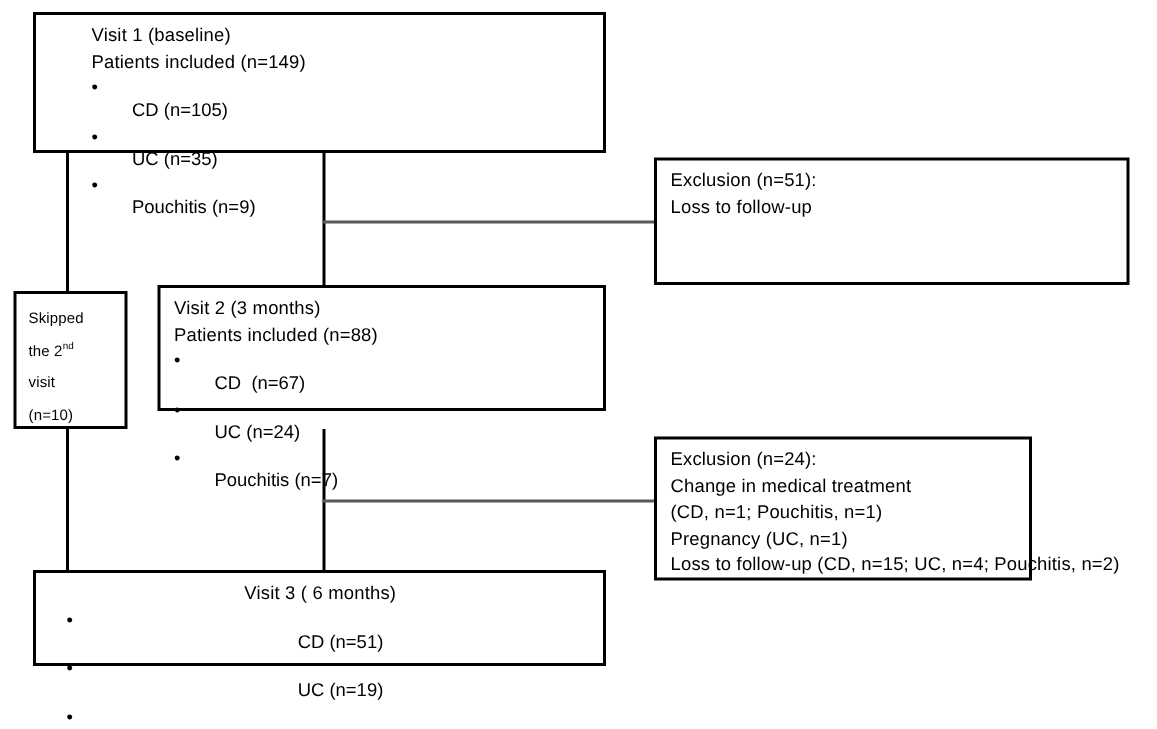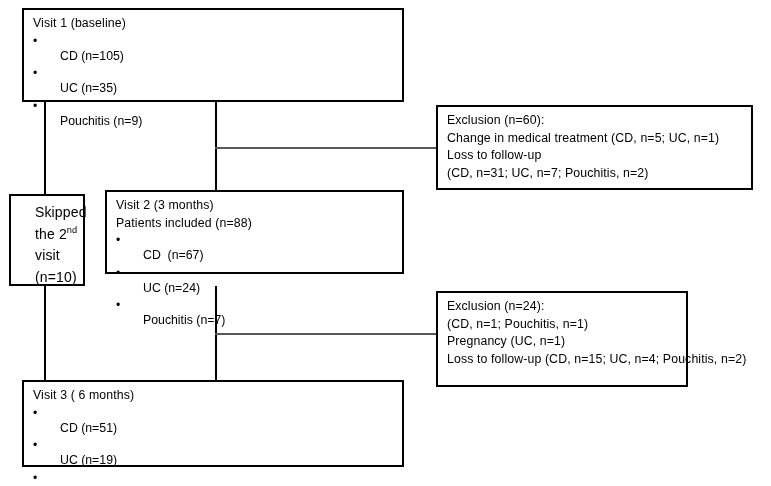--- a/index.html
+++ b/index.html
@@ -54,64 +54,63 @@
     position: absolute;
     background: #000000;
     z-index: 1;
   }
   .conn-v { width: 2px; }
   .conn-h { height: 2px; }
   .conn-gray { background: #595959; }
 
   
   #skipped-box .box-inner { padding: 6px 7px 4px 8px; }
-  #skipped-box .line { font-size: 14px; line-height: 21.5px; margin-left: 16px; }
+  #skipped-box .line { font-size: 10px; line-height: 21.5px; }
   sup { font-size: 0.66em; vertical-align: super; line-height: 0; }
 </style>
 </head>
 <body>
 
 <div id="canvas">
 
   <div class="conn conn-v" style="left:44px; top:100px; height:96px;"></div>
 
   <div class="conn conn-v" style="left:44px; top:285px; height:97px;"></div>
 
   <div class="conn conn-v" style="left:215px; top:100px; height:92px;"></div>
 
   <div class="conn conn-h conn-gray" style="left:215px; top:147px; width:223px;"></div>
 
   <div class="conn conn-v" style="left:215px; top:286px; height:96px;"></div>
 
   <div class="conn conn-h conn-gray" style="left:215px; top:333px; width:223px;"></div>
 
-  <div class="box" id="visit1-box" style="left:22px; top:8px; width:382px; height:94px;">
+  <div class="box" id="visit1-box" style="left:22px; top:8px; width:382px; height:94px;padding-left:28px;">
     <div class="box-inner">
       <div class="line">Visit 1 (baseline)</div>
+      <div class="line">Patients included (n=149)</div>
       <div class="bullet-line">
         <span class="bullet-dot">•</span>
         <span class="bullet-txt">CD (n=105)</span>
       </div>
       <div class="bullet-line">
         <span class="bullet-dot">•</span>
         <span class="bullet-txt">UC (n=35)</span>
       </div>
       <div class="bullet-line">
         <span class="bullet-dot">•</span>
         <span class="bullet-txt">Pouchitis (n=9)</span>
       </div>
     </div>
   </div>
 
   <div class="box" id="exclusion1-box" style="left:436px; top:105px; width:317px; height:85px;">
     <div class="box-inner">
-      <div class="line">Exclusion (n=60):</div>
-      <div class="line">Change in medical treatment (CD, n=5; UC, n=1)</div>
+      <div class="line">Exclusion (n=51):</div>
       <div class="line">Loss to follow-up</div>
-      <div class="line">(CD, n=31; UC, n=7; Pouchitis, n=2)</div>
     </div>
   </div>
 
   <div class="box" id="skipped-box" style="left:9px; top:194px; width:76px; height:92px;">
     <div class="box-inner">
       <div class="line">Skipped</div>
       <div class="line"><span>the 2</span><sup>nd</sup></div>
       <div class="line">visit</div>
       <div class="line">(n=10)</div>
     </div>
@@ -132,27 +131,28 @@
       <div class="bullet-line">
         <span class="bullet-dot">•</span>
         <span class="bullet-txt">Pouchitis (n=7)</span>
       </div>
     </div>
   </div>
 
   <div class="box" id="exclusion2-box" style="left:436px; top:291px; width:252px; height:96px;">
     <div class="box-inner">
       <div class="line">Exclusion (n=24):</div>
+      <div class="line">Change in medical treatment</div>
       <div class="line">(CD, n=1; Pouchitis, n=1)</div>
       <div class="line">Pregnancy (UC, n=1)</div>
       <div class="line">Loss to follow-up (CD, n=15; UC, n=4; Pouchitis, n=2)</div>
     </div>
   </div>
 
-  <div class="box" id="visit3-box" style="left:22px; top:380px; width:382px; height:87px;">
+  <div class="box" id="visit3-box" style="left:22px; top:380px; width:382px; height:64px;text-align:center;">
     <div class="box-inner">
       <div class="line">Visit 3 ( 6 months)</div>
       <div class="bullet-line">
         <span class="bullet-dot">•</span>
         <span class="bullet-txt">CD (n=51)</span>
       </div>
       <div class="bullet-line">
         <span class="bullet-dot">•</span>
         <span class="bullet-txt">UC (n=19)</span>
       </div>

